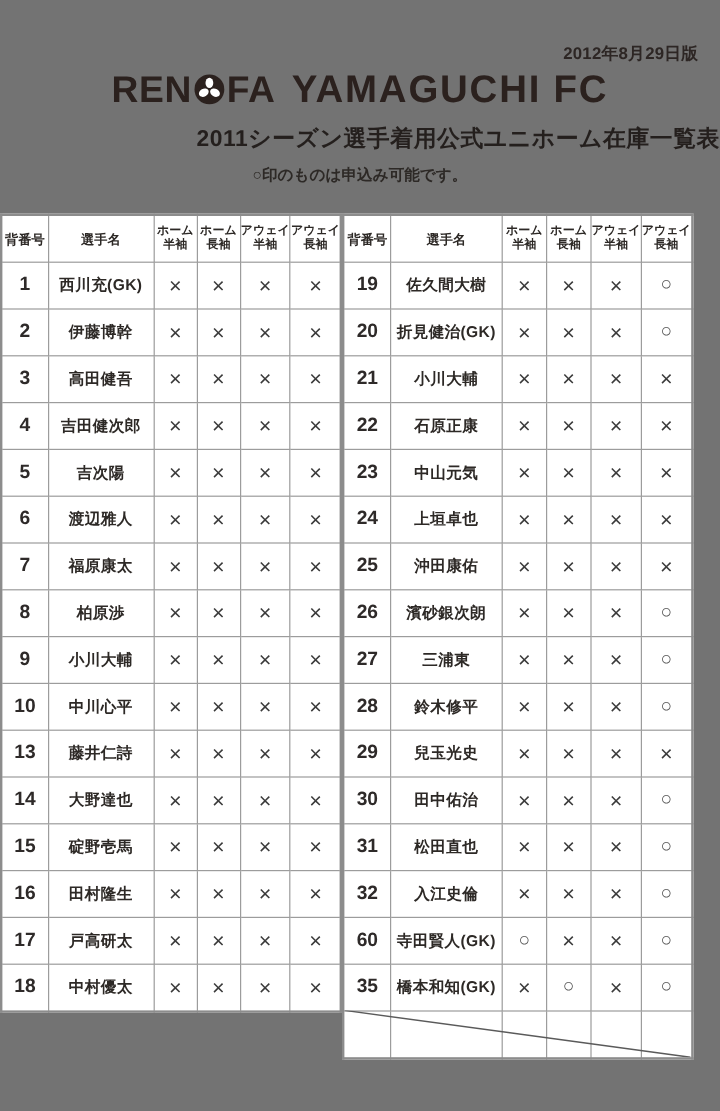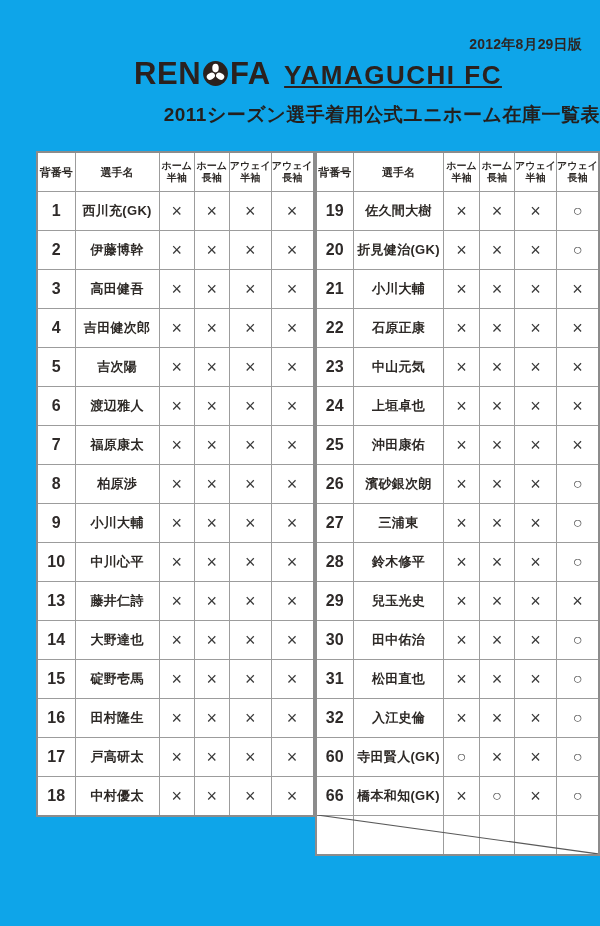--- a/index.html
+++ b/index.html
@@ -1,31 +1,31 @@
 <!DOCTYPE html>
 <html><head>
 <meta charset="utf-8">
 <style>
   html,body{margin:0;padding:0;background:#fff;}
   .page{
-    width:600px;height:926px;background:#0ea5e9;position:relative;
+    width:600px;height:926px;background:#737373;position:relative;
     font-family:"Liberation Sans","DejaVu Sans",sans-serif;color:#2d2926;
-    overflow:hidden;box-sizing:border-box;padding-left:36px;
+    overflow:hidden;box-sizing:border-box;
   }
   .date{
     position:absolute;top:36px;right:18px;
     font-size:14px;font-weight:700;letter-spacing:0.2px;color:#2d2624;
   }
   .logo{margin:0;padding-top:58px;text-align:center;line-height:1;white-space:nowrap;}
   .logo .renofa{
     font-size:31px;font-weight:700;color:#2b211e;letter-spacing:0.5px;
   }
   .logo .trefoil{width:27px;height:27px;vertical-align:-3px;margin:0 1px;}
   .logo .yamaguchi{
-    font-size:26px;font-weight:700;color:#2b211e;letter-spacing:1.5px;margin-left:9px;text-decoration:underline;
+    font-size:32px;font-weight:700;color:#2b211e;letter-spacing:1.5px;margin-left:9px;
   }
   .title{
     margin:13px 0 0;text-align:right;
     font-size:19px;font-weight:800;color:#241f1d;letter-spacing:0.5px;
   }
   .note{
     margin-top:8px;text-align:center;
     font-size:13px;font-weight:600;color:#2d2926;
   }
   .tables{
@@ -63,20 +63,21 @@
           <circle cx="50" cy="50" r="46" fill="#2b211e"></circle>
           <ellipse cx="50" cy="30" rx="12" ry="16" fill="#ffffff"></ellipse>
           <ellipse cx="50" cy="30" rx="12" ry="16" fill="#ffffff" transform="rotate(120 50 50)"></ellipse>
           <ellipse cx="50" cy="30" rx="12" ry="16" fill="#ffffff" transform="rotate(240 50 50)"></ellipse>
         </svg><span>FA</span></span>
     <span class="yamaguchi">YAMAGUCHI FC</span>
   </div>
 
   <h1 class="title">2011シーズン選手着用公式ユニホーム在庫一覧表</h1>
 
+  <div class="note">○印のものは申込み可能です。</div>
 
   <div class="tables">
 
     <table class="half" id="left-table">
       <colgroup>
           <col style="width:39px">
           <col style="width:88px">
           <col style="width:36px">
           <col style="width:36px">
           <col style="width:35px">
@@ -383,21 +384,21 @@
             </tr>
             <tr>
               <td class="c-no">60</td>
               <td class="c-name">寺田賢人(GK)</td>
               <td class="c-mark circle">○</td>
               <td class="c-mark">×</td>
               <td class="c-mark">×</td>
               <td class="c-mark circle">○</td>
             </tr>
             <tr>
-              <td class="c-no">66</td>
+              <td class="c-no">35</td>
               <td class="c-name">橋本和知(GK)</td>
               <td class="c-mark">×</td>
               <td class="c-mark circle">○</td>
               <td class="c-mark">×</td>
               <td class="c-mark circle">○</td>
             </tr>
             <tr>
               <td class="c-no"></td>
               <td class="c-name"></td>
               <td class="c-mark"></td>

